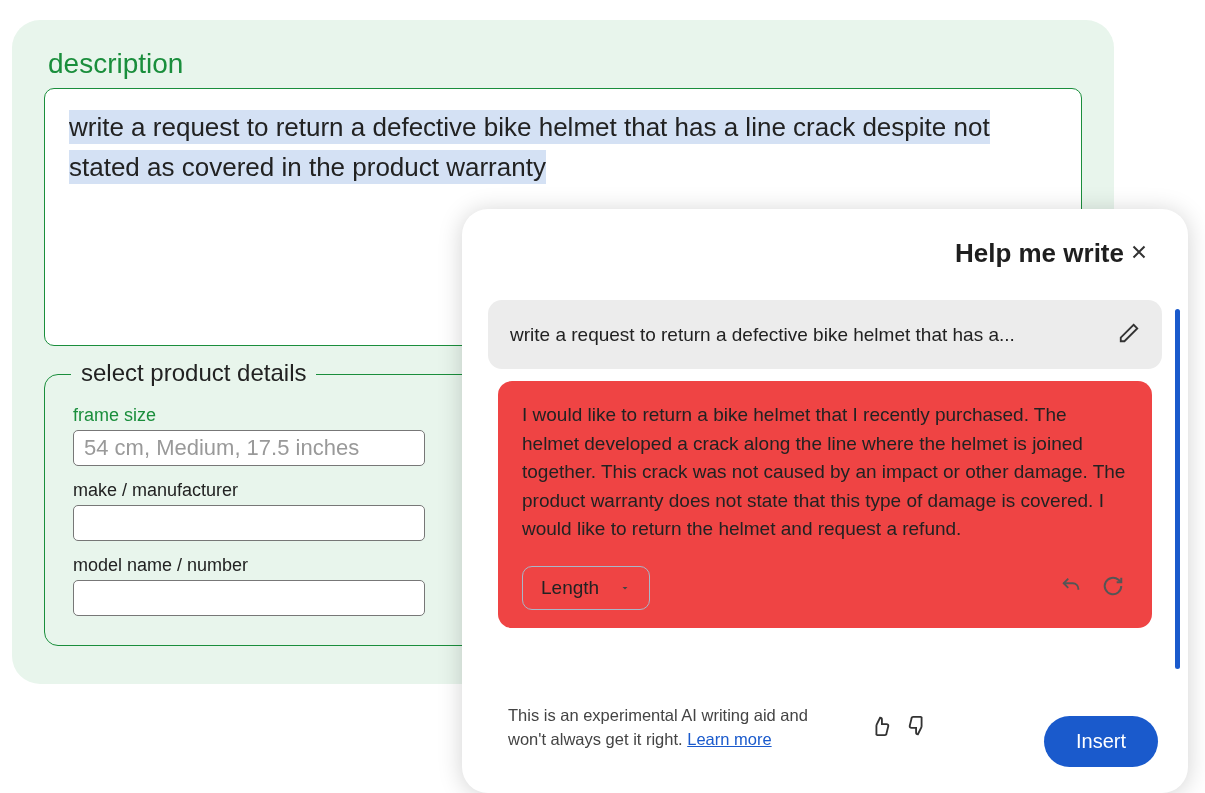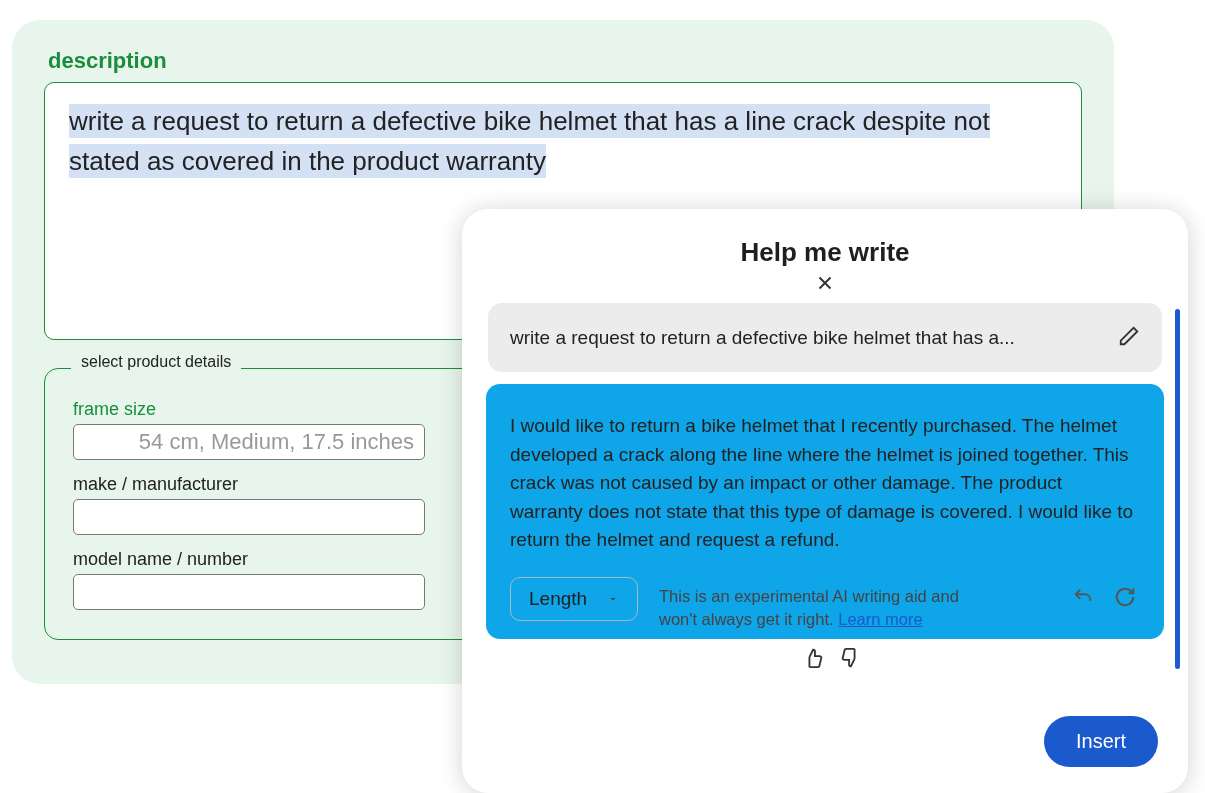--- a/index.html
+++ b/index.html
@@ -18,22 +18,22 @@
     left: 12px;
     top: 20px;
     width: 1102px;
     height: 664px;
     background: #e8f5ec;
     border-radius: 28px;
     padding: 28px 32px;
   }
   .desc-label {
     color: #1a8e3c;
-    font-size: 22px;
-    font-weight: 700;
+    font-size: 28px;
+    font-weight: 400;
     margin-bottom: 8px;
     margin-left: 4px;
   }
   .desc-textarea {
     width: 100%;
     height: 258px;
     background: #fff;
     border: 1.5px solid #1a8e3c;
     border-radius: 10px;
     padding: 18px 24px;
@@ -56,21 +56,21 @@
     padding: 30px 28px 28px;
     height: 272px;
   }
   .fieldset-legend {
     position: absolute;
     top: -16px;
     left: 26px;
     background: #e8f5ec;
     padding: 0 10px;
     color: #222;
-    font-size: 16px;
+    font-size: 24px;
     font-weight: 400;
   }
   .field-row { margin-bottom: 14px; }
   .field-label-green {
     color: #1a8e3c;
     font-size: 18px;
     font-weight: 500;
     margin-bottom: 4px;
   }
   .field-label-dark {
@@ -81,21 +81,20 @@
   }
   .field-input {
     width: 352px;
     height: 36px;
     border: 1px solid #777;
     border-radius: 5px;
     background: #fff;
     padding: 0 10px;
     font-size: 20px;
     font-family: inherit;
-    text-align: right;
   }
   .field-input::placeholder { color: #999; font-size: 22px; }
 
   
   .popup {
     position: absolute;
     left: 462px;
     top: 209px;
     width: 726px;
     height: 584px;
@@ -109,23 +108,22 @@
     right: 8px;
     top: 100px;
     width: 5px;
     height: 360px;
     background: #1a5acc;
     border-radius: 3px;
   }
   .popup-header {
     display: flex;
     align-items: center;
-    justify-content: space-between;
-    padding: 28px 34px 2px 34px;
-    flex-direction: column;
+    justify-content: flex-end;
+    padding: 28px 34px 30px 34px;
   }
   .popup-title {
     font-size: 26px;
     font-weight: 600;
     color: #1f1f1f;
   }
   .close-btn {
     background: none;
     border: none;
     cursor: pointer;
@@ -152,24 +150,24 @@
   }
   .pencil-btn {
     background: none;
     border: none;
     cursor: pointer;
     color: #333;
     flex-shrink: 0;
   }
 
   .suggestion-box {
-    margin: 0 24px;
-    background: #0ea5e9;
+    margin: 0 36px;
+    background: #ef4444;
     border-radius: 14px;
-    padding: 28px 24px 18px;
+    padding: 20px 24px 18px;
   }
   .suggestion-text {
     font-size: 19px;
     line-height: 1.5;
     color: #222;
   }
   .suggestion-controls {
     display: flex;
     align-items: center;
     margin-top: 22px;
@@ -193,28 +191,27 @@
   .icon-btn {
     background: none;
     border: none;
     cursor: pointer;
     color: #555;
     padding: 4px;
   }
 
   .popup-footer {
     position: absolute;
-    left: 8px;
+    left: 16px;
     right: 0;
     bottom: 0;
     padding: 20px 30px 26px;
     display: flex;
     align-items: center;
     gap: 12px;
-    flex-direction: column;
   }
   .footer-text {
     font-size: 16.5px;
     color: #444;
     max-width: 340px;
     line-height: 1.4;
   }
   .footer-text a {
     color: #1a5acc;
     text-decoration: underline;

